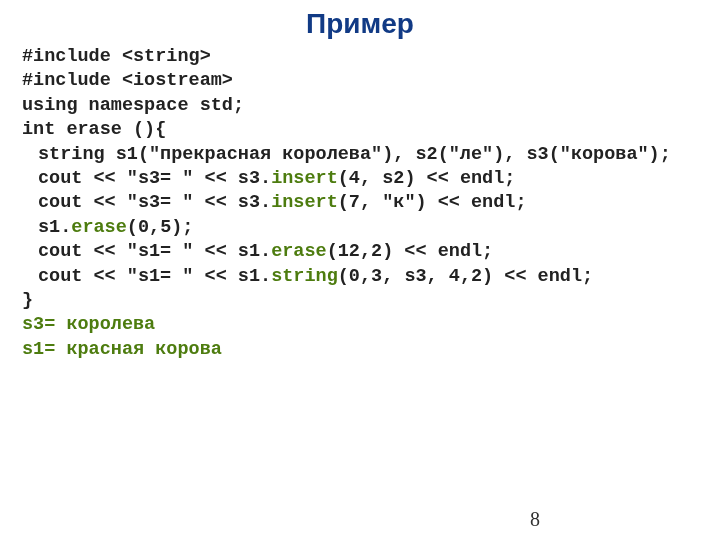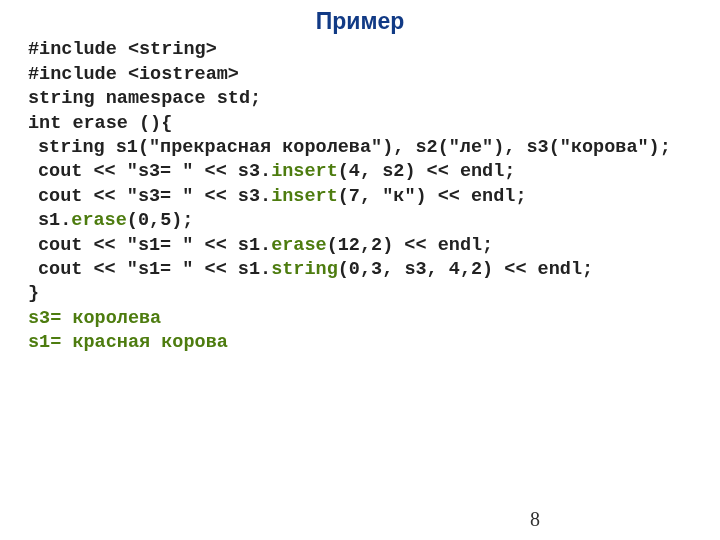--- a/index.html
+++ b/index.html
@@ -12,31 +12,31 @@
     font-weight: bold;
     font-size: 18.5px;
     line-height: 1.32;
     color: #222;
     position: relative;
     box-sizing: border-box;
   }
   .title {
     font-family: Verdana, Arial, sans-serif;
     font-weight: bold;
-    font-size: 23px;
+    font-size: 28px;
     color: #113a85;
     text-align: center;
     padding-top: 6px;
     padding-bottom: 2px;
   }
   .content {
     padding-left: 14px;
     padding-right: 14px;
   }
-  .l0 { margin-left: 14px; }
+  .l0 { margin-left: 8px; }
   .l1 { margin-left: 24px; }
   .blue { color: #4d7c0f; }
   .pgnum {
     position: absolute;
     right: 180px;
     bottom: 8px;
     font-family: "Times New Roman", serif;
     font-weight: normal;
     font-size: 20px;
     color: #333;
@@ -45,21 +45,21 @@
 </style>
 </head>
 <body>
 
 <div class="title">Пример</div>
 
 <div class="content">
 
   <div class="line l0">#include &lt;string&gt;</div>
   <div class="line l0">#include &lt;iostream&gt;</div>
-  <div class="line l0">string namespace std;</div>
+  <div class="line l0">using namespace std;</div>
   <div class="line l0">int erase (){</div>
   <div class="line l1">string s1("прекрасная королева"), s2("ле"), s3("корова");</div>
 
   <div class="line l1"><span>cout &lt;&lt; "s3= " &lt;&lt; s3.</span><span class="blue">insert</span><span>(4, s2) &lt;&lt; endl;</span></div>
 
   <div class="line l1"><span>cout &lt;&lt; "s3= " &lt;&lt; s3.</span><span class="blue">insert</span><span>(7, "к") &lt;&lt; endl;</span></div>
 
   <div class="line l1"><span>s1.</span><span class="blue">erase</span><span>(0,5);</span></div>
 
   <div class="line l1"><span>cout &lt;&lt; "s1= " &lt;&lt; s1.</span><span class="blue">erase</span><span>(12,2) &lt;&lt; endl;</span></div>

